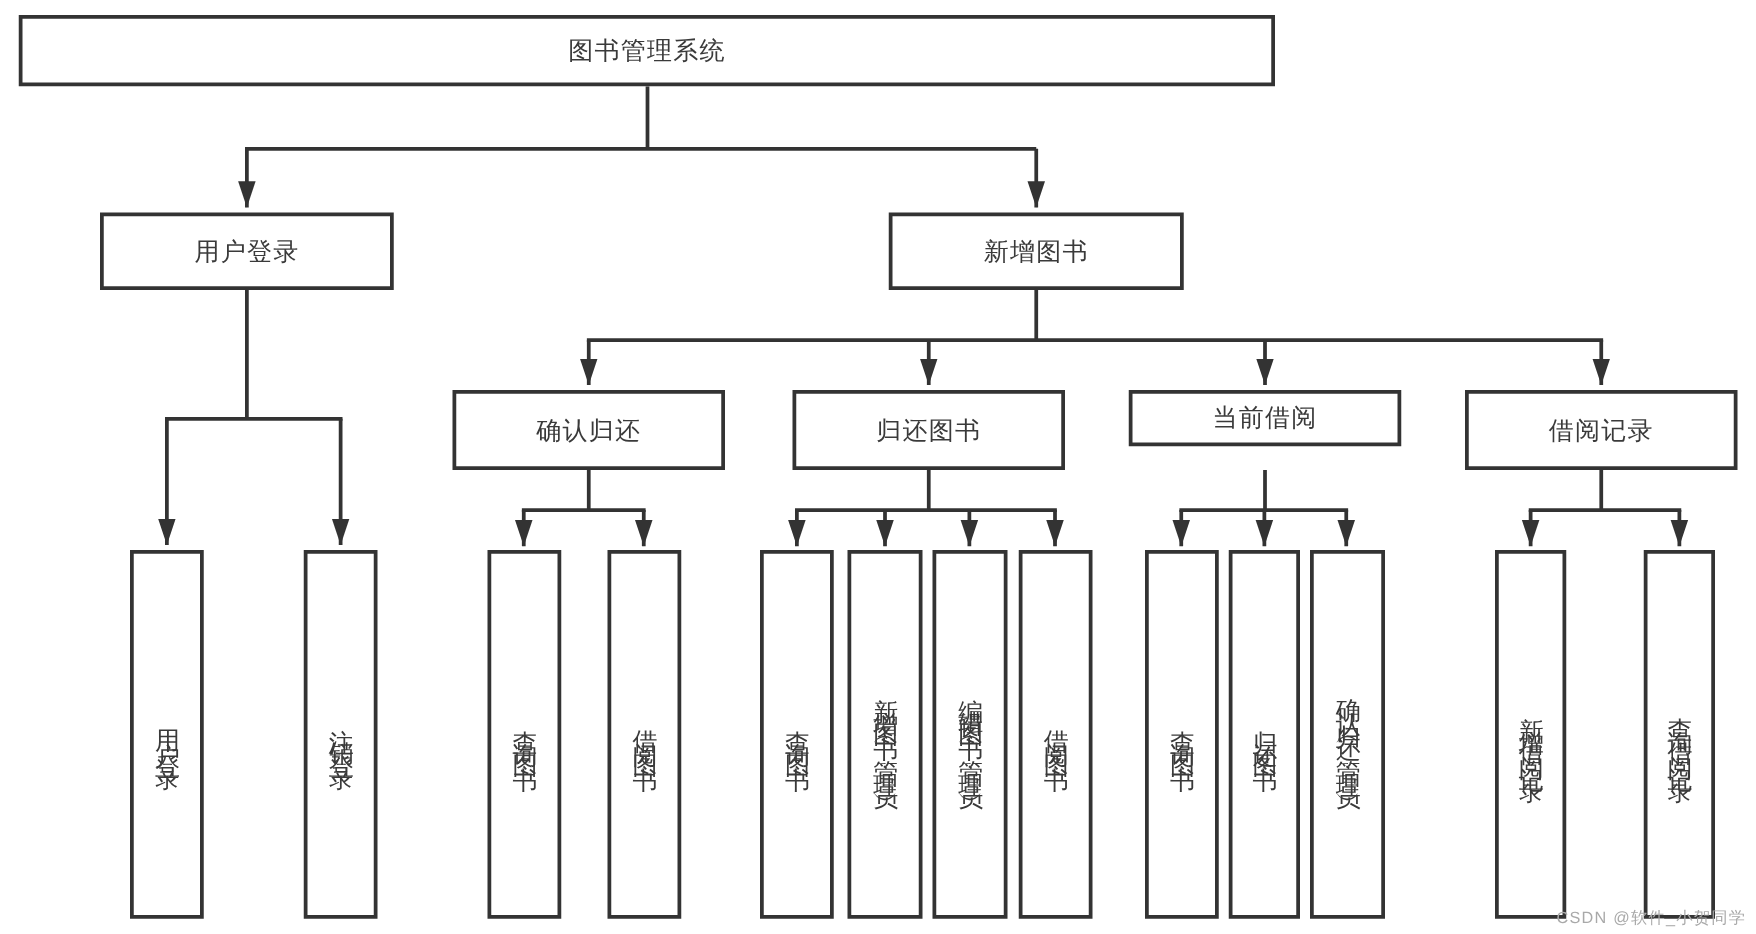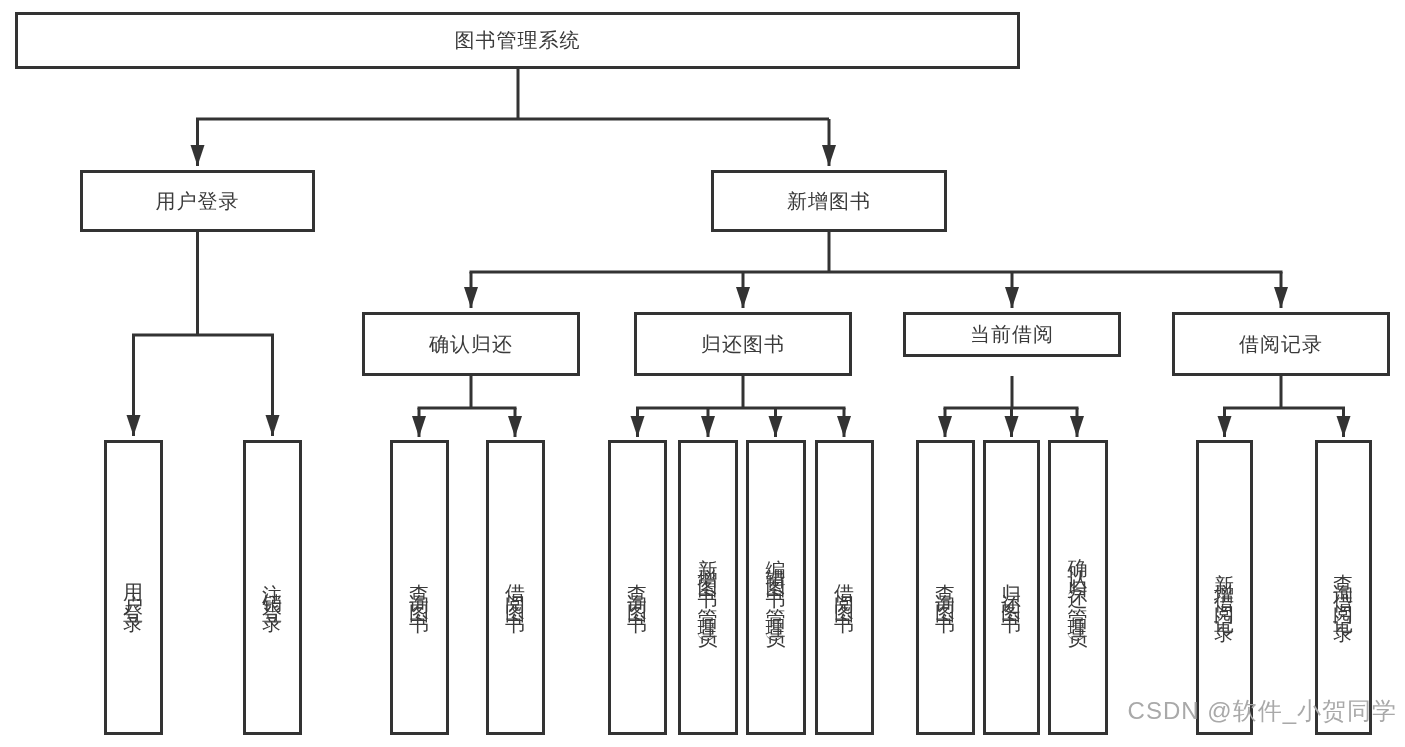--- a/index.html
+++ b/index.html
@@ -60,22 +60,22 @@
   .vbox span {
     writing-mode: vertical-rl;
     text-orientation: mixed;
     letter-spacing: 10px;
     line-height: 1;
     white-space: nowrap;
   }
   .watermark {
     position: absolute;
     right: 8px;
-    bottom: 20px;
-    font-size: 24px;
+    bottom: 4px;
+    font-size: 13px;
     color: #a9a9a9;
     z-index: 3;
     letter-spacing: 1px;
   }
 </style>
 </head>
 <body>
 
 <div class="canvas">
 

